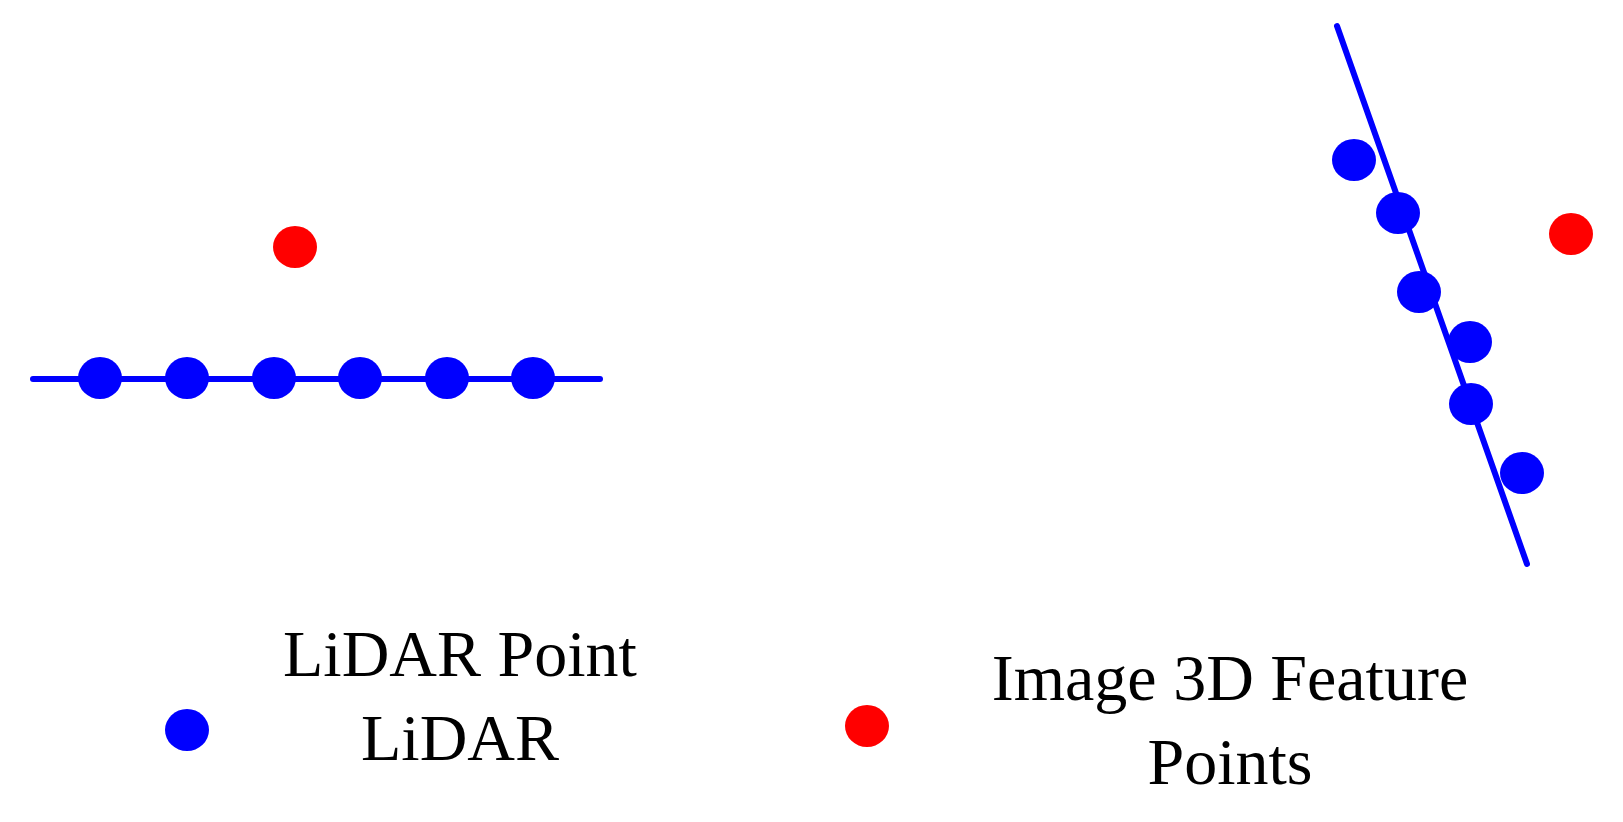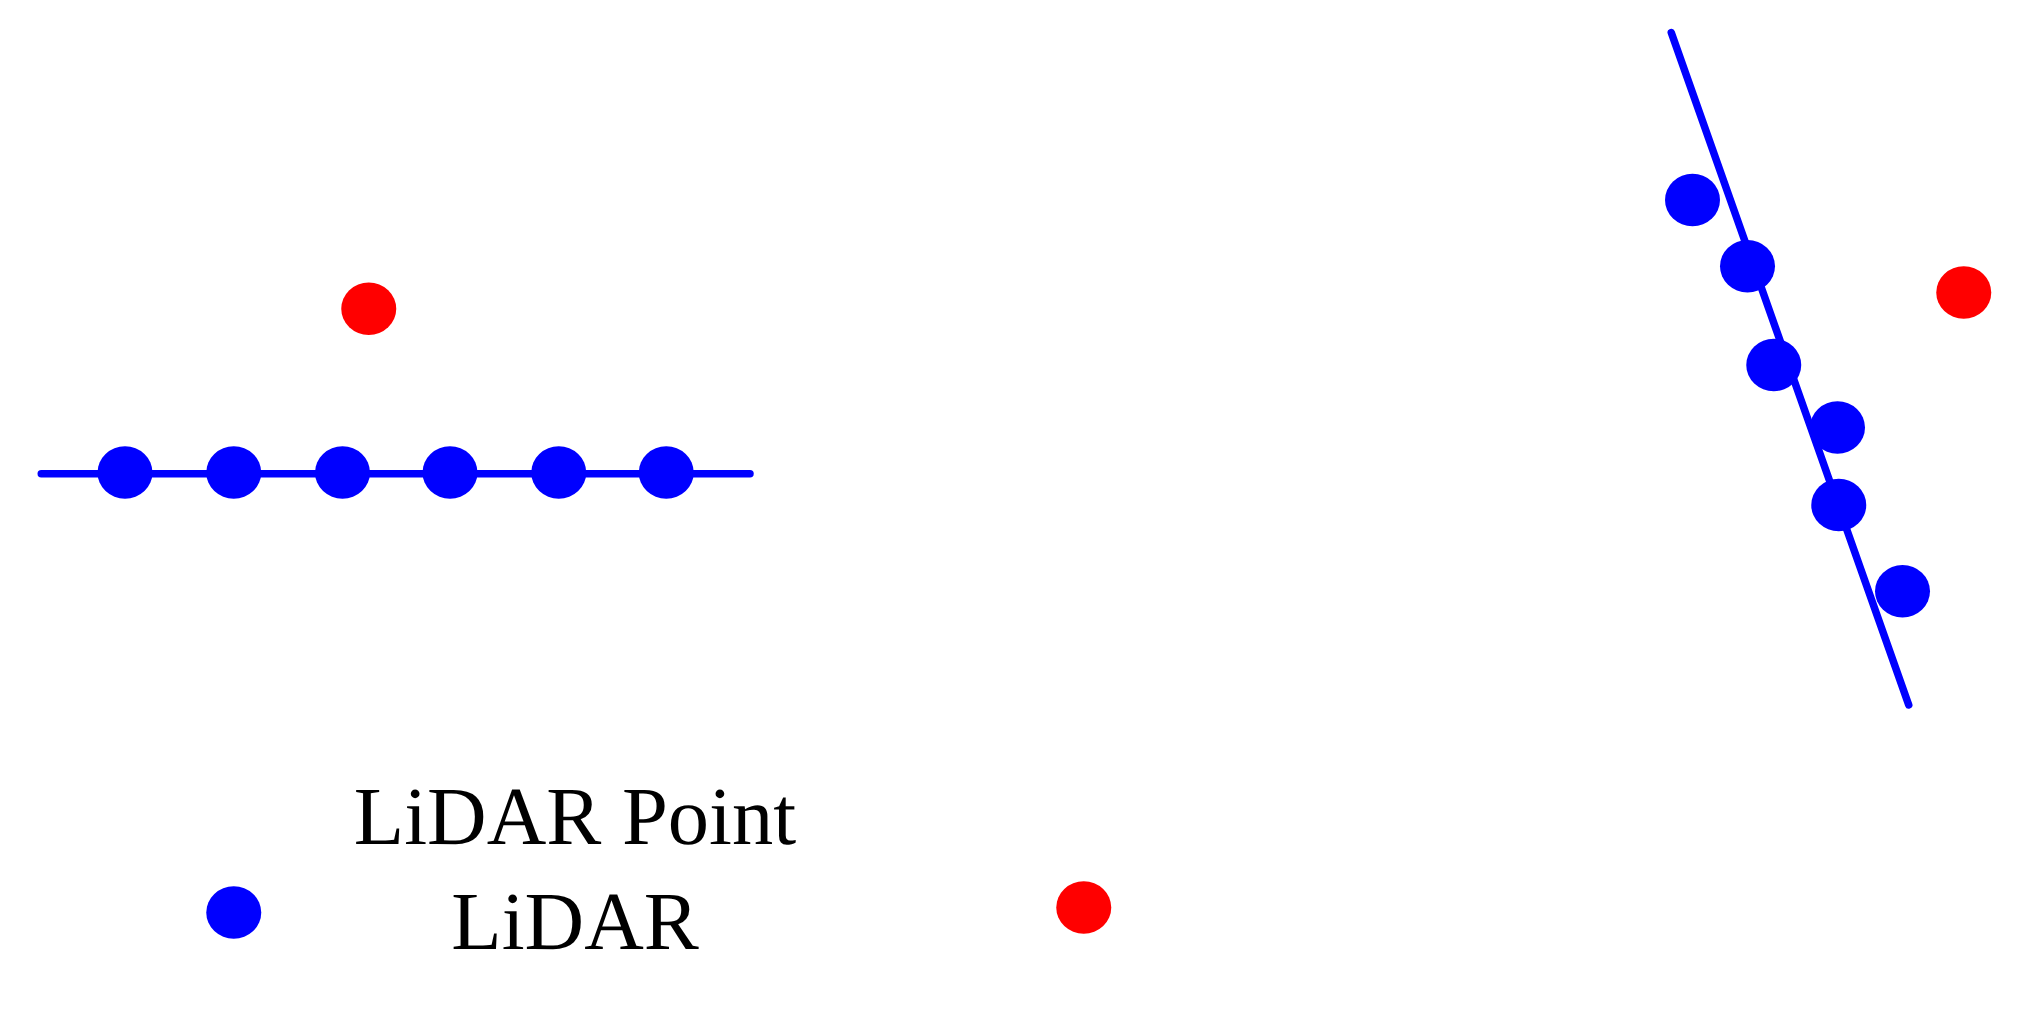--- a/index.html
+++ b/index.html
@@ -35,13 +35,15 @@
       <ellipse cx="187" cy="730" rx="22" ry="21" fill="#0000ff"></ellipse>
       <ellipse cx="867" cy="726" rx="22" ry="21" fill="#ff0000"></ellipse>
     </g>
 </svg>
 
 <div class="legend-text" style="left:250px; top:612px; width:420px;">
   <div>LiDAR Point</div>
   <div>LiDAR</div>
 </div>
 <div class="legend-text" style="left:950px; top:636px; width:560px;">
+  <div>Image 3D Feature</div>
+  <div>Points</div>
 </div>
 
 </body></html>

